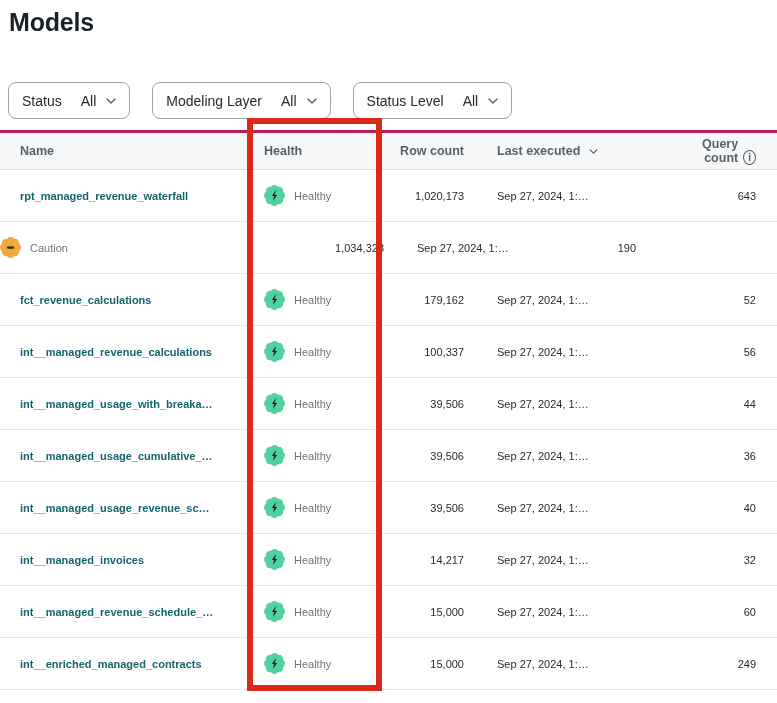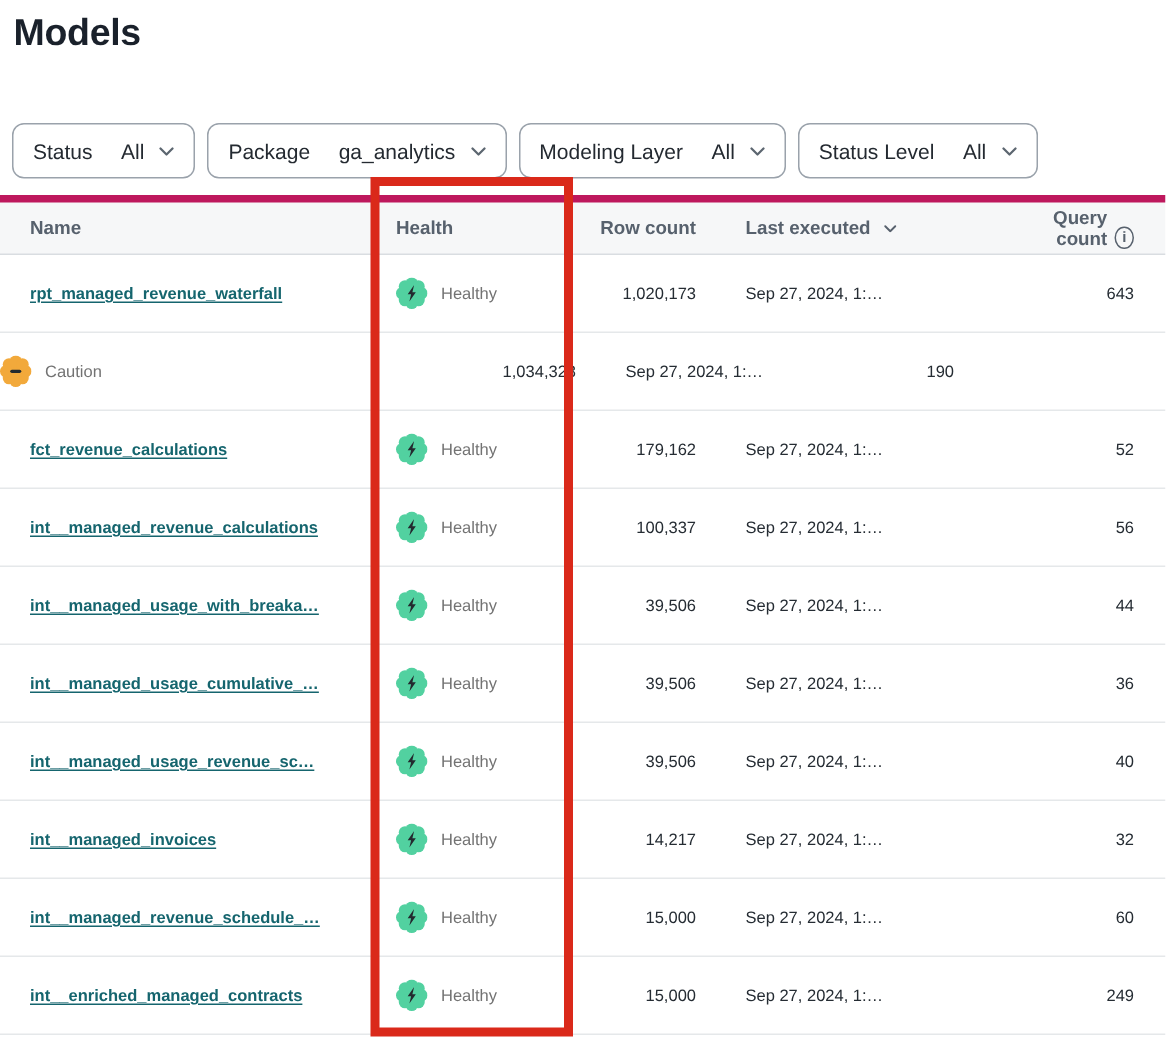--- a/index.html
+++ b/index.html
@@ -8,21 +8,21 @@
 
   .page { position: relative; width: 777px; height: 703px; }
 
   .page-title {
     position: absolute; top: 8px; left: 9px;
     font-size: 25px; font-weight: 600; color: #1a212b; letter-spacing: -0.2px;
   }
 
   .filters {
     position: absolute; top: 82px; left: 8px;
-    display: flex; gap: 8px; align-items: center;
+    display: flex; gap: 22px; align-items: center;
   }
   .filter-btn {
     display: flex; align-items: center; gap: 8px;
     height: 37px; padding: 0 13px;
     border: 1px solid #9aa2ab; border-radius: 8px; background: #ffffff;
     font-size: 14px; color: #242a31; cursor: pointer; white-space: nowrap;
     font-family: inherit;
   }
   .filter-btn .f-value { margin-left: 11px; }
   .chev { display: inline-block; margin-left: 2px; }
@@ -30,21 +30,21 @@
 
   .table { position: absolute; top: 130px; left: 0; width: 777px; }
 
   .t-row {
     display: grid;
     grid-template-columns: 264px 120px 80px 1fr 120px;
     align-items: center;
   }
   .t-head {
     height: 40px; background: #f6f7f8;
-    border-top: 5px solid #be185d; border-bottom: 1px solid #d9dde1;
+    border-top: 3px solid #be185d; border-bottom: 1px solid #d9dde1;
     font-size: 12.5px; font-weight: 700; color: #57616d;
   }
   .t-body-row { height: 52px; border-bottom: 1px solid #e5e8ea; font-size: 11px; }
 
   .c-name { padding-left: 20px; overflow: hidden; white-space: nowrap; }
   .c-health { display: flex; align-items: center; gap: 9px; }
   .c-rowcount { text-align: right; }
   .c-last { padding-left: 33px; white-space: nowrap; }
   .c-query { text-align: right; padding-right: 21px; }
 
@@ -79,29 +79,20 @@
 <body>
 
 <div class="page">
 
   <h1 class="page-title">Models</h1>
 
   <div class="filters">
     <button class="filter-btn">
       <span>Status</span>
       <span class="f-value">All</span>
-      <span class="chev">
-        <svg width="10" height="6" viewBox="0 0 10 6">
-            <polyline points="1,1 5,5 9,1" fill="none" stroke="#5c6670" stroke-width="1.5" stroke-linecap="round" stroke-linejoin="round"></polyline>
-          </svg>
-      </span>
-    </button>
-    <button class="filter-btn">
-      <span>Package</span>
-      <span class="f-value">ga_analytics</span>
       <span class="chev">
         <svg width="10" height="6" viewBox="0 0 10 6">
             <polyline points="1,1 5,5 9,1" fill="none" stroke="#5c6670" stroke-width="1.5" stroke-linecap="round" stroke-linejoin="round"></polyline>
           </svg>
       </span>
     </button>
     <button class="filter-btn">
       <span>Modeling Layer</span>
       <span class="f-value">All</span>
       <span class="chev">

